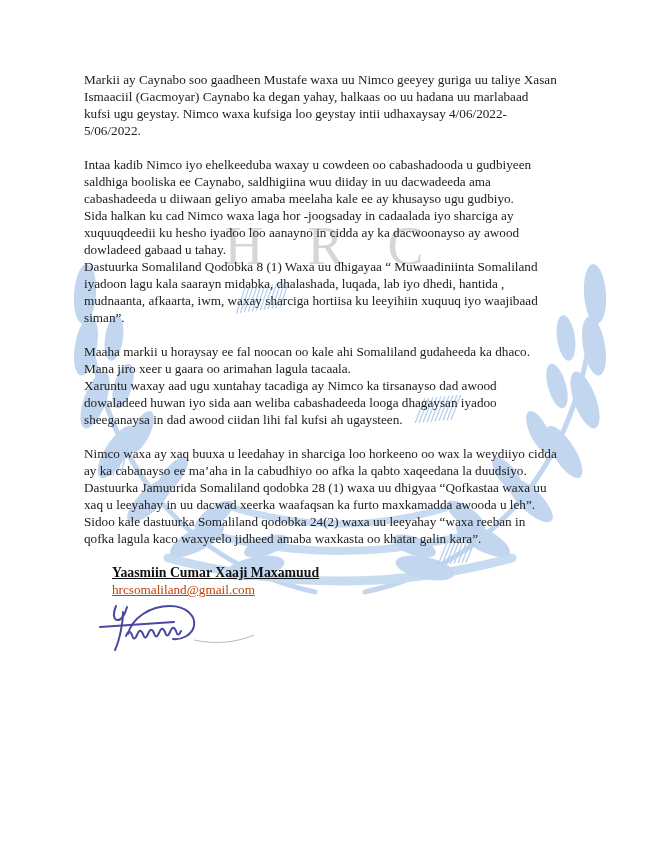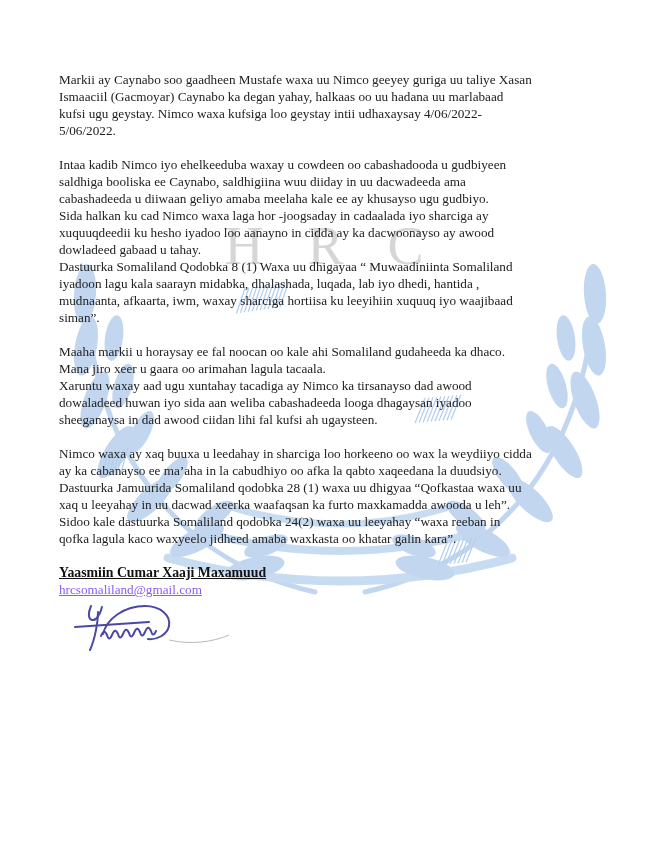--- a/index.html
+++ b/index.html
@@ -18,45 +18,46 @@
   }
   .watermark {
     position: absolute;
     left: 0;
     top: 0;
     z-index: 0;
     pointer-events: none;
   }
   .content {
     position: absolute;
-    left: 59px;
+    left: 84px;
     top: 71px;
     width: 556px;
     z-index: 1;
     font-size: 13.2px;
     line-height: 17px;
   }
   .para {
     margin: 0 0 17px 0;
     white-space: pre-line;
   }
   .sig-block {
     margin-top: 0;
   }
   .sig-line {
     line-height: 17px;
+    margin-left: 28px;
   }
   .sig-strong {
     font-weight: bold;
     text-decoration: underline;
     color: #111111;
     font-size: 13.8px;
   }
   .email-link {
-    color: #8b5cf6;
+    color: #c2410c;
     text-decoration: underline;
     cursor: pointer;
   }
   .signature-wrap {
     margin-top: 3px;
     margin-left: 12px;
   }
 </style>
 </head>
 <body>

